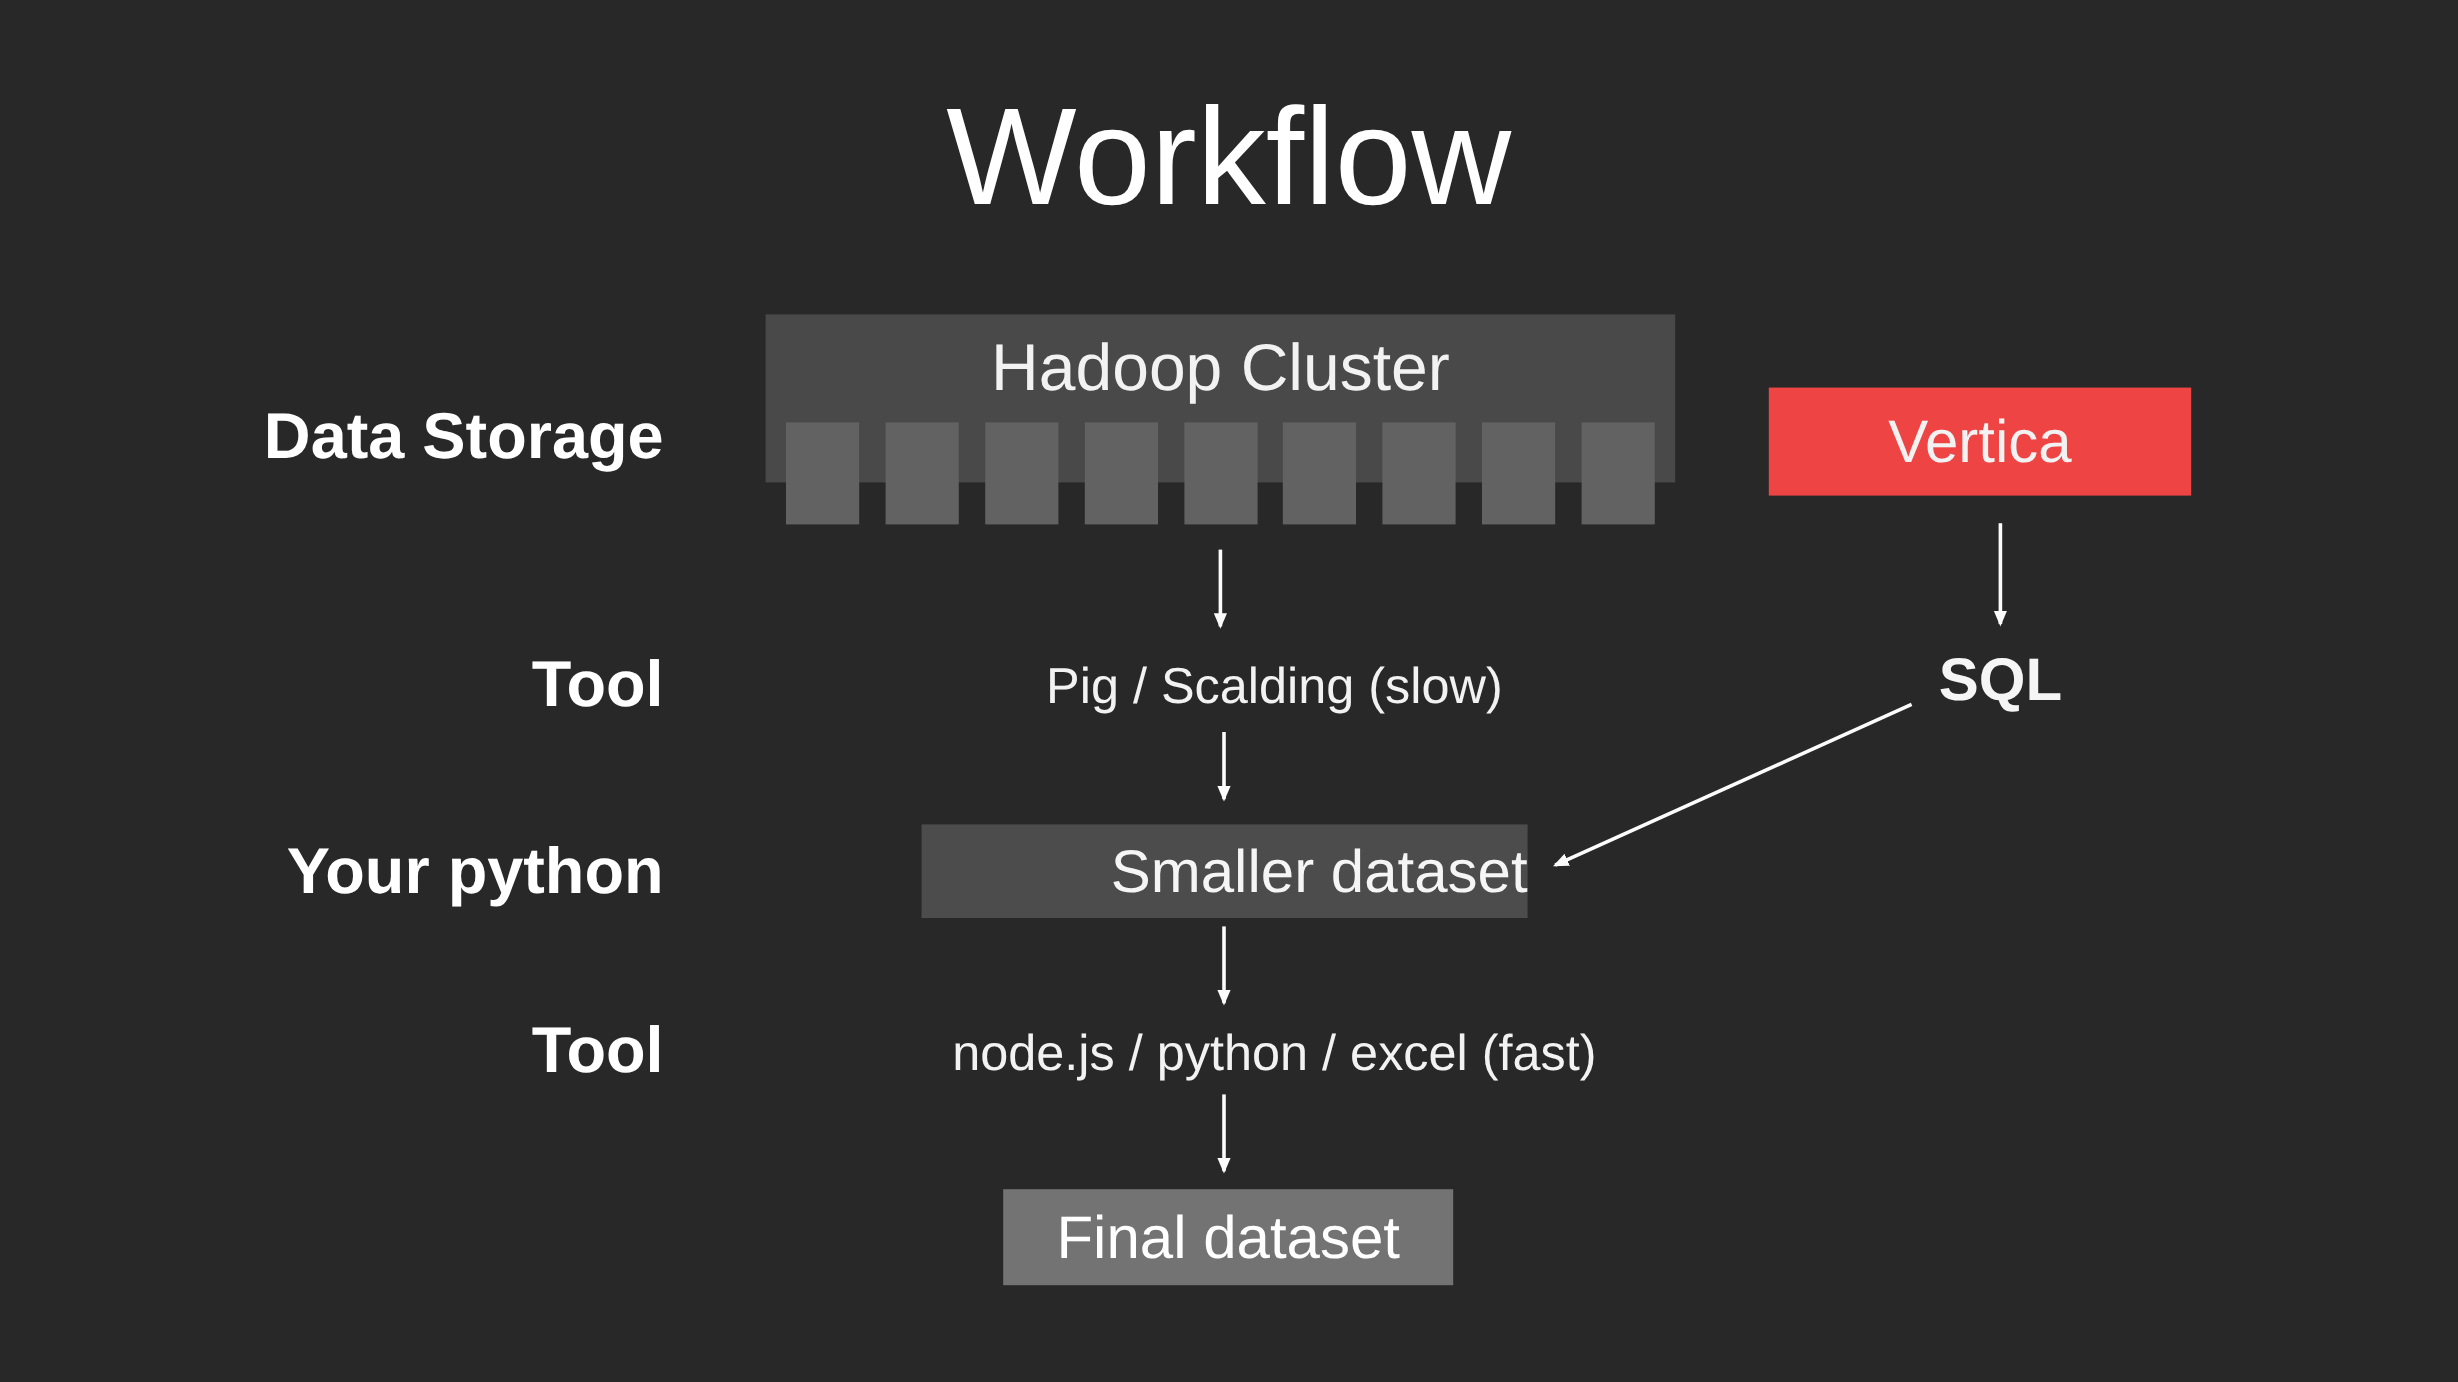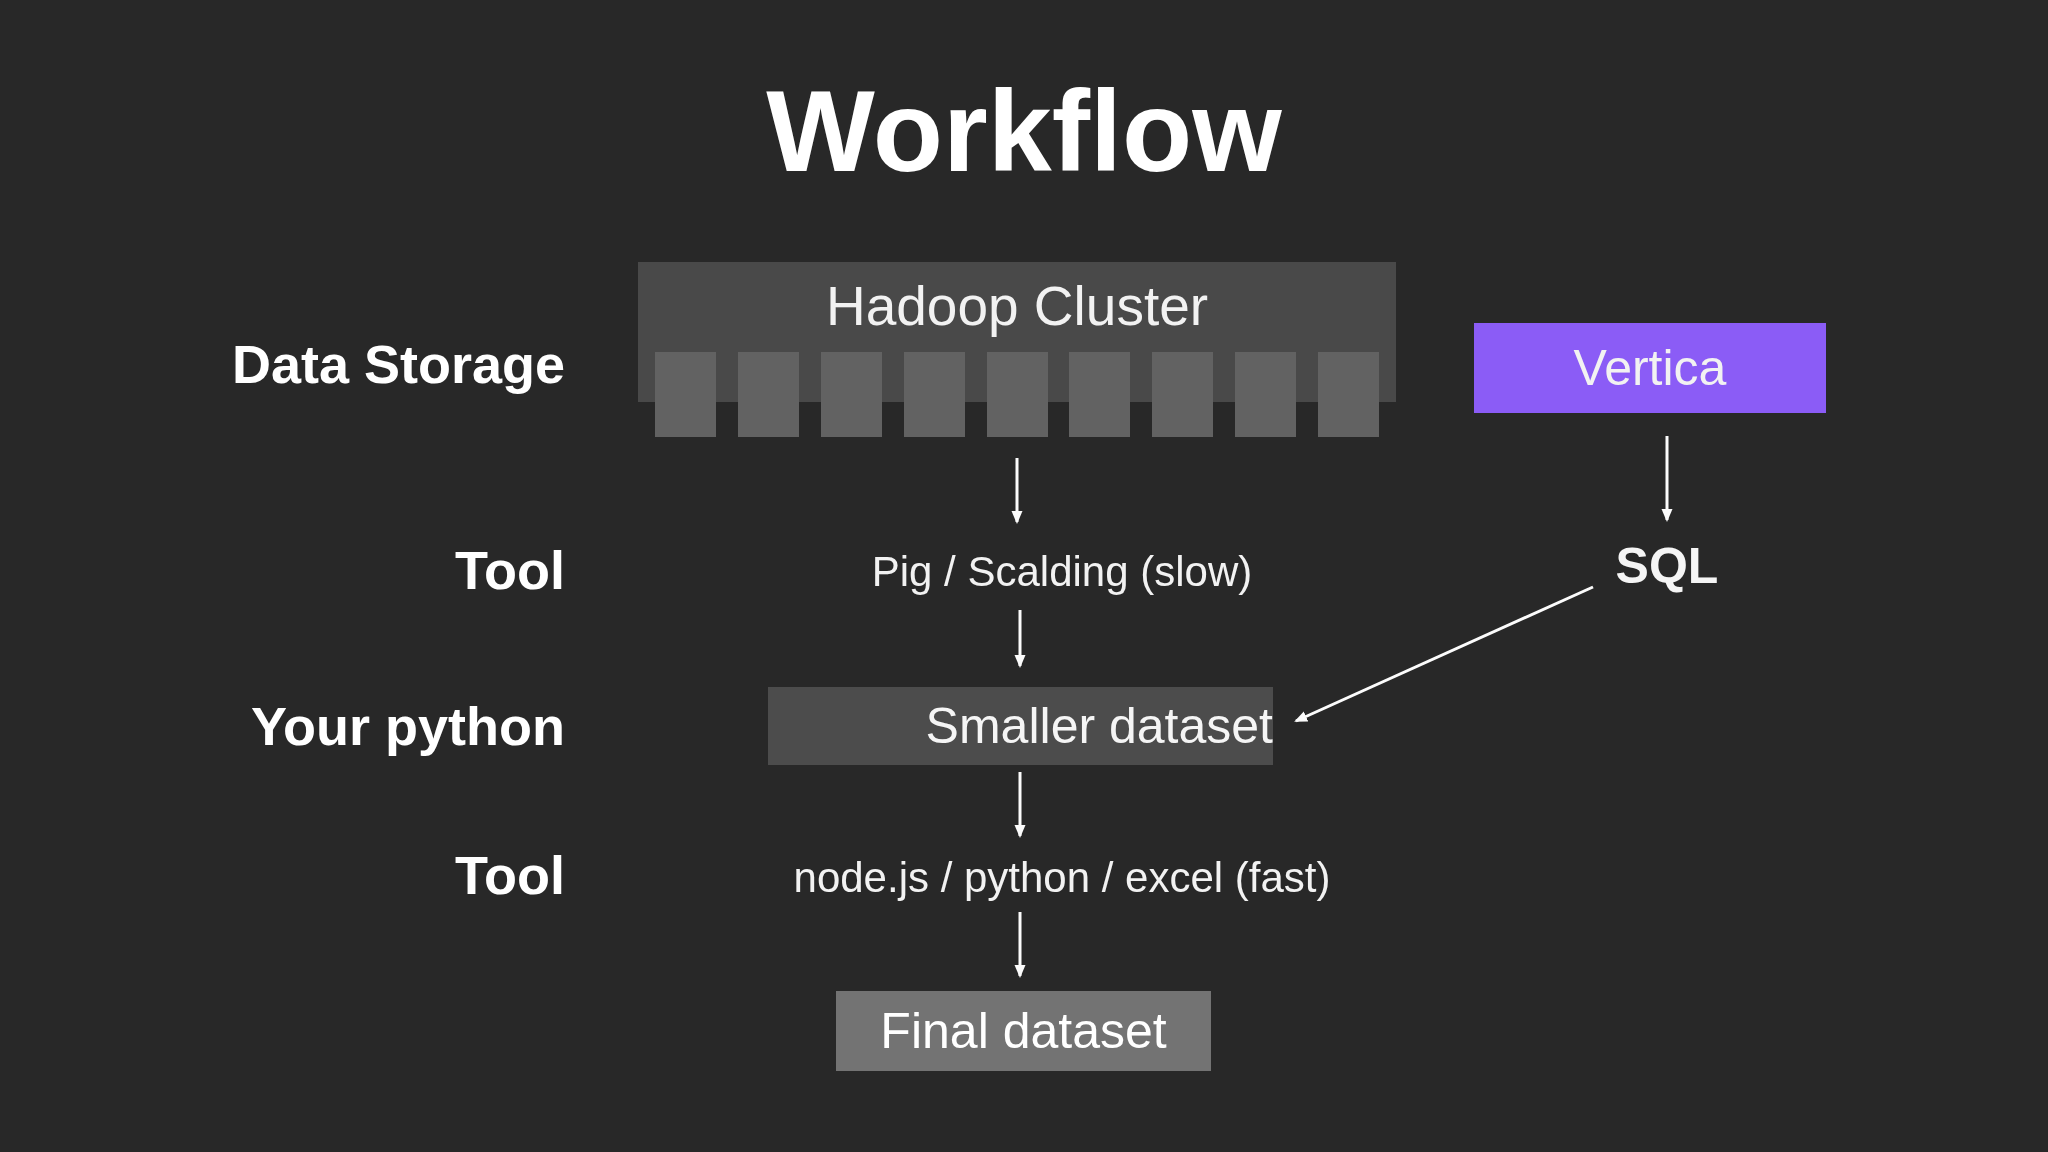--- a/index.html
+++ b/index.html
@@ -15,34 +15,33 @@
     font-family: "Liberation Sans", sans-serif;
     color: #ffffff;
   }
   .slide-title {
     position: absolute;
     top: 62px;
     left: 0;
     width: 2048px;
     text-align: center;
     font-size: 115px;
-    font-weight: 700;
+    font-weight: 400;
     line-height: 1.2;
     letter-spacing: 0px;
   }
   .side-label {
     position: absolute;
     left: 0;
     width: 553px;
     text-align: right;
     font-size: 54px;
     font-weight: 700;
     line-height: 60px;
     white-space: nowrap;
-    padding-left: 12px;
   }
   .side-label.row-storage { top: 334px; }
   .side-label.row-tool1   { top: 540px; }
   .side-label.row-laptop  { top: 696px; }
   .side-label.row-tool2   { top: 845px; }
 
   .box {
     position: absolute;
     display: flex;
     align-items: center;
@@ -165,21 +164,21 @@
         <div class="machine" style="background: rgb(98, 98, 98);"></div>
         <div class="machine" style="background: rgb(98, 98, 98);"></div>
         <div class="machine" style="background: rgb(98, 98, 98);"></div>
         <div class="machine" style="background: rgb(98, 98, 98);"></div>
         <div class="machine" style="background: rgb(98, 98, 98);"></div>
         <div class="machine" style="background: rgb(98, 98, 98);"></div>
         <div class="machine" style="background: rgb(98, 98, 98);"></div>
       </div>
   </div>
 
-  <div class="box vertica-box" style="background: #8b5cf6;">
+  <div class="box vertica-box" style="background: #ef4444;">
     <span>Vertica</span>
   </div>
 
   <div class="flow-text pig">Pig / Scalding (slow)</div>
 
   <div class="sql-text">SQL</div>
 
   <div class="box smaller-box" style="background: rgb(76, 76, 76); justify-content: flex-end;">
     <span>Smaller dataset</span>
   </div>

